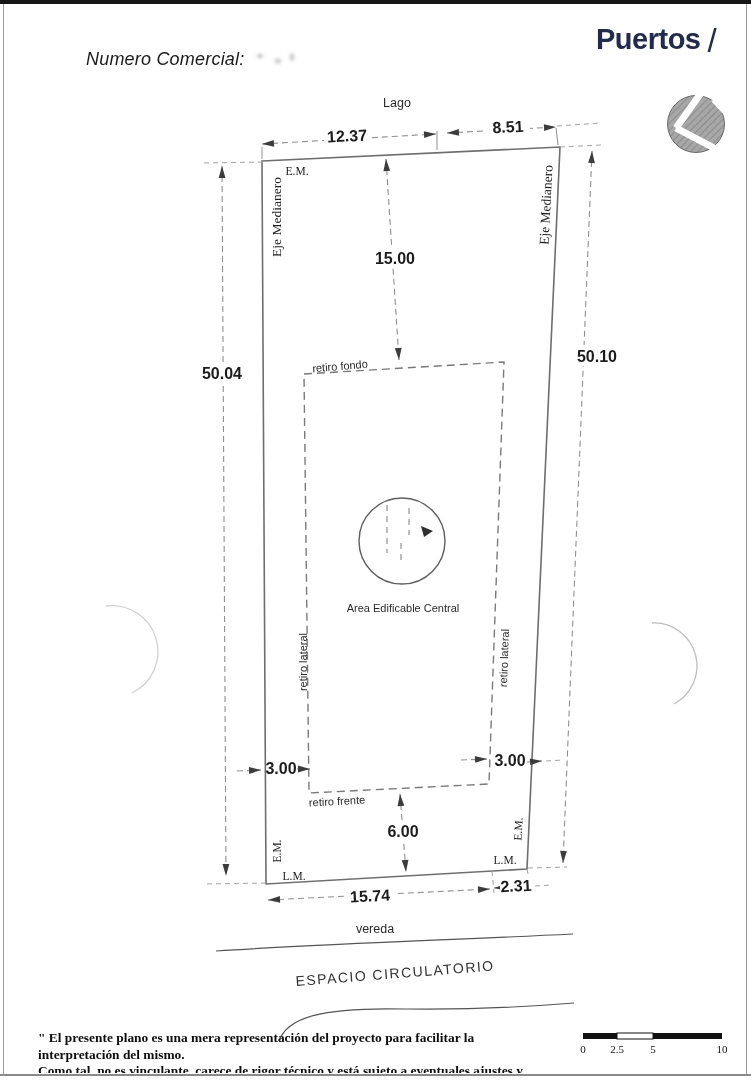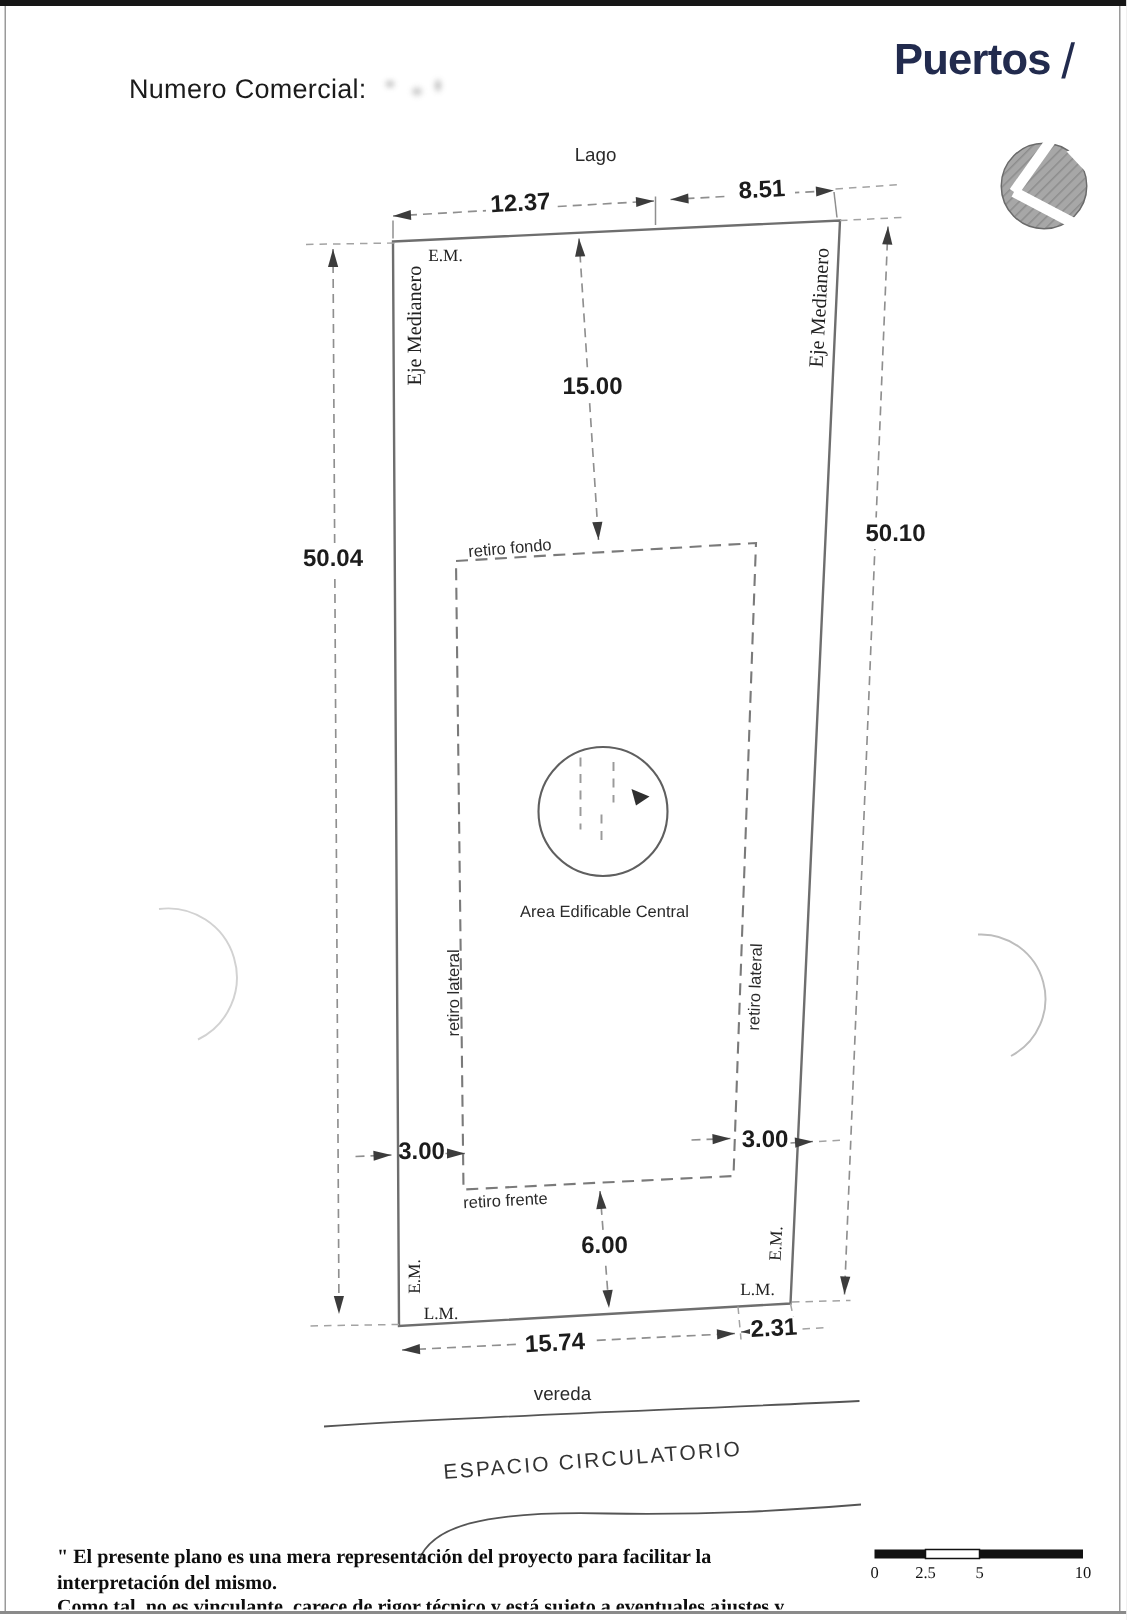--- a/index.html
+++ b/index.html
@@ -4,21 +4,21 @@
 <style>
   html,body{margin:0;padding:0;background:#e8e8e8;}
   #page{position:relative;width:751px;height:1080px;background:#ffffff;overflow:hidden;
         font-family:"Liberation Sans",sans-serif;}
   
   .border-top{position:absolute;left:0;top:0;width:751px;height:4px;background:#161616;}
   .border-left{position:absolute;left:3px;top:4px;width:1px;height:1071px;background:#9a9a9a;}
   .border-right{position:absolute;left:746px;top:4px;width:1px;height:1071px;background:#9a9a9a;}
   .border-bottom{position:absolute;left:0;top:1074px;width:751px;height:2px;background:#8a8a8a;}
 
-  .hdr{position:absolute;color:#1b1b1b;font-size:18px;letter-spacing:.2px;white-space:pre;}
+  .hdr{position:absolute;color:#1b1b1b;font-size:18px;letter-spacing:.2px;white-space:pre;font-style:italic;}
   #hdr1{left:86px;top:49px;}
   #hdr2{left:86px;top:76px;}
   .redacted{display:inline-block;width:46px;height:15px;margin-left:8px;vertical-align:-2px;
     background:
       radial-gradient(6px 5px at 8px 4px,#9a9a9a 0%,transparent 70%),
       radial-gradient(7px 6px at 26px 9px,#a8a8a8 0%,transparent 70%),
       radial-gradient(5px 8px at 40px 5px,#9f9f9f 0%,transparent 70%);
     filter:blur(1.6px);opacity:.8;}
 
   #logo{position:absolute;left:572px;top:22px;color:#222b4e;font-size:29px;font-weight:bold;

